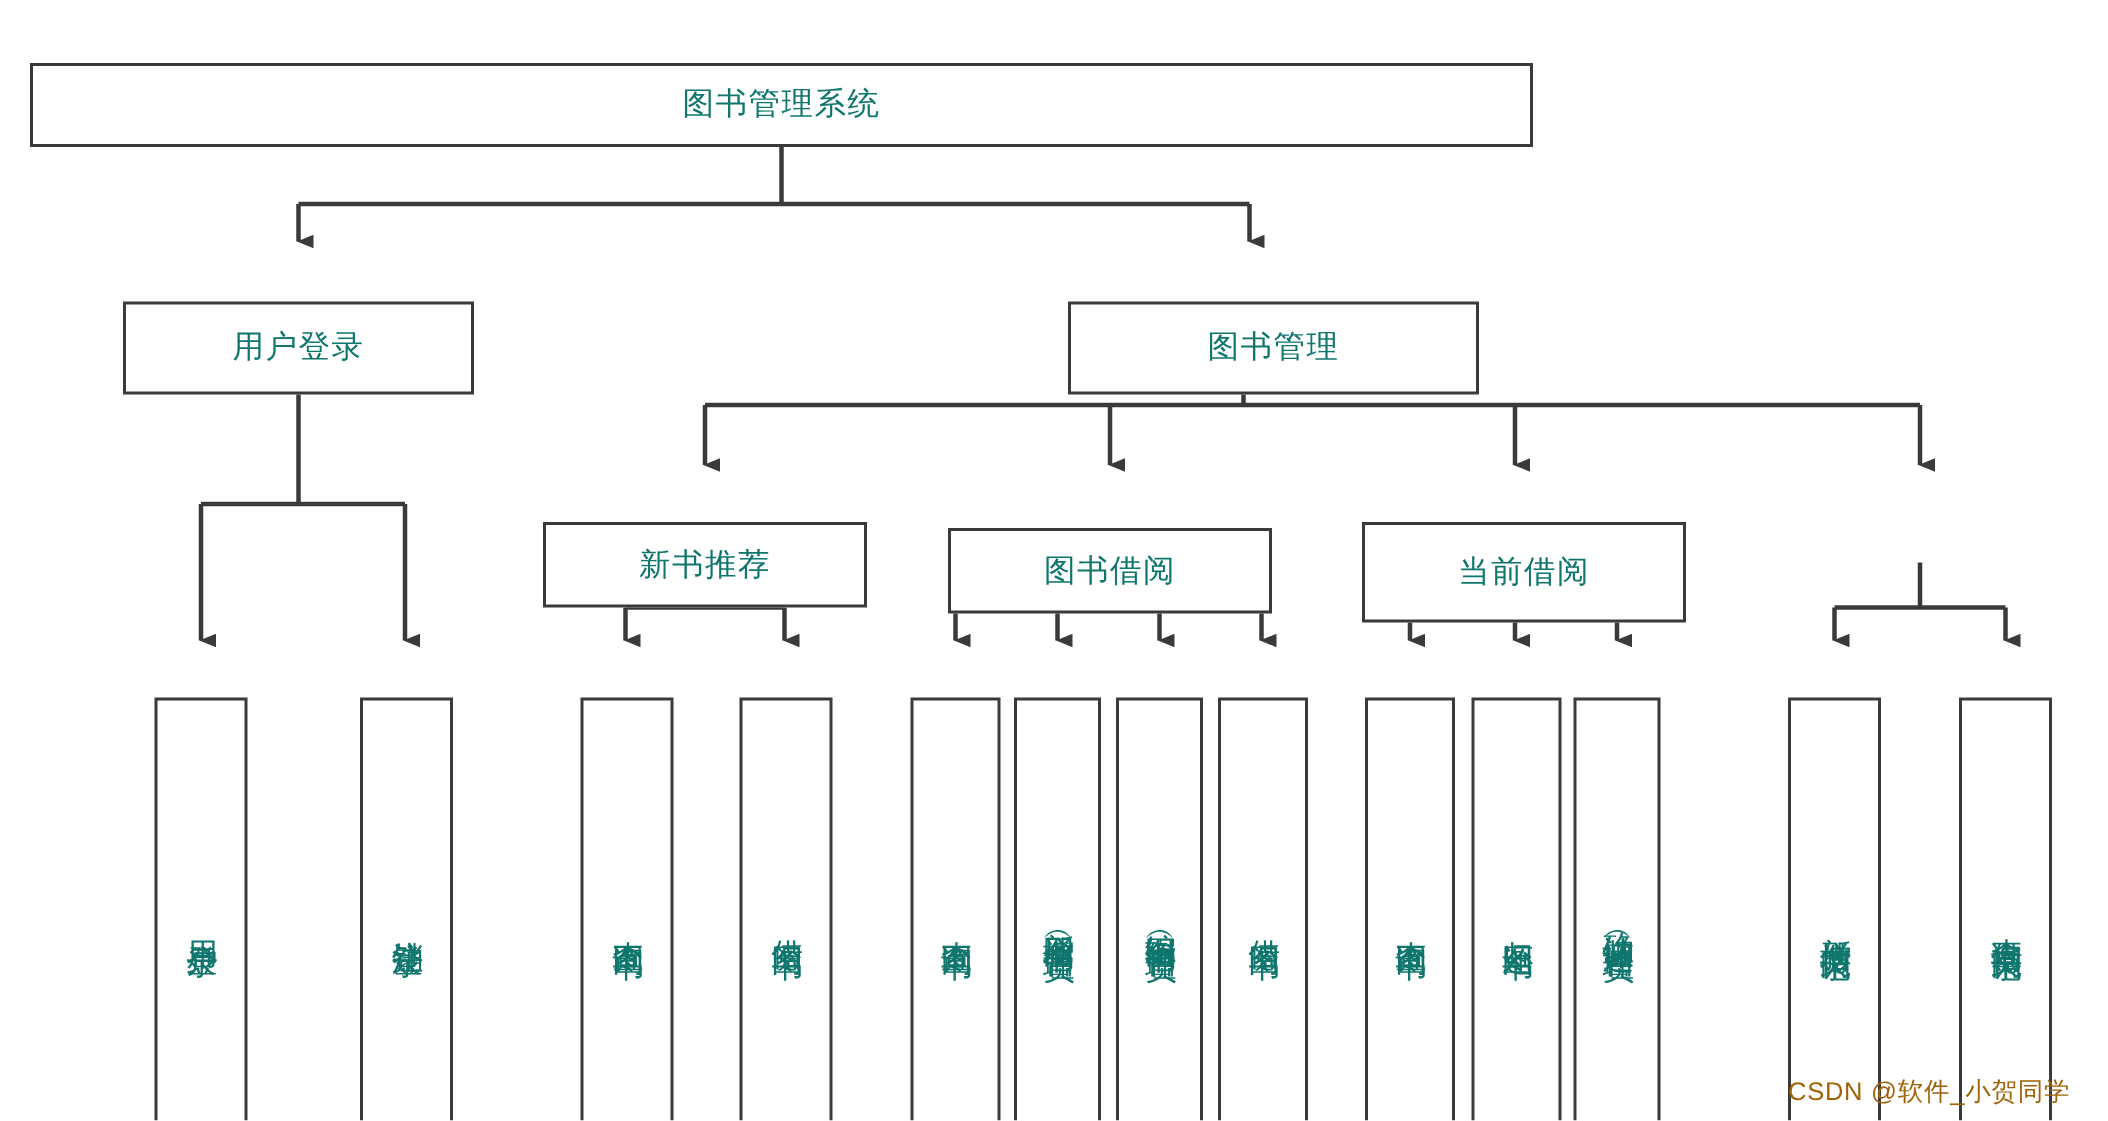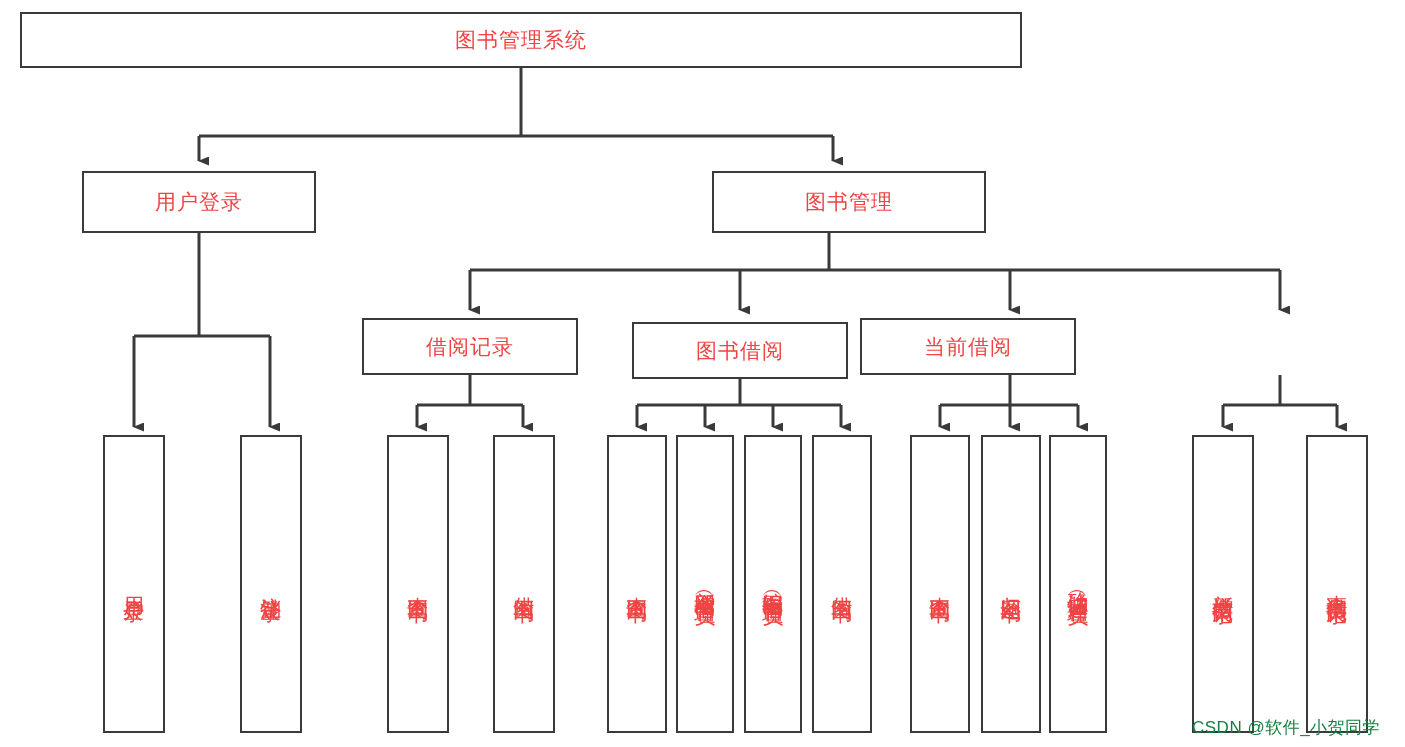--- a/index.html
+++ b/index.html
@@ -28,21 +28,22 @@
     height: 747px;
   }
   .node {
     position: absolute;
     box-sizing: border-box;
     background: #ffffff;
     border: 2px solid #3a3a3a;
     display: flex;
     align-items: center;
     justify-content: center;
-    color: #ef4444;
+    color: #0f766e;
+    margin-top: 30px;
   }
   .node.horizontal {
     font-size: 21px;
     letter-spacing: 1px;
     line-height: 1.2;
   }
   
   .node.vertical {
     font-size: 21px;
     line-height: 1.22;
@@ -54,21 +55,21 @@
   .node.vertical .vlabel {
     writing-mode: vertical-rl;
     text-orientation: upright;
     white-space: nowrap;
     letter-spacing: 2px;
     display: block;
   }
   .watermark {
     position: absolute;
     font-size: 17px;
-    color: #15803d;
+    color: #a16207;
     letter-spacing: 0.5px;
     white-space: nowrap;
     user-select: none;
     text-align: right;
   }
 </style>
 </head>
 <body>
 
 <div id="canvas">
@@ -131,28 +132,28 @@
 
   <div class="node horizontal" style="left:82px; top:171px; width:234px; height:62px;">
     <span>用户登录</span>
   </div>
 
   <div class="node horizontal" style="left:712px; top:171px; width:274px; height:62px;">
     <span>图书管理</span>
   </div>
 
   <div class="node horizontal" style="left:362px; top:318px; width:216px; height:57px;">
-    <span>借阅记录</span>
+    <span>新书推荐</span>
   </div>
 
   <div class="node horizontal" style="left:632px; top:322px; width:216px; height:57px;">
     <span>图书借阅</span>
   </div>
 
-  <div class="node horizontal" style="left:860px; top:318px; width:216px; height:57px;">
+  <div class="node horizontal" style="left:908px; top:318px; width:216px; height:67px;">
     <span>当前借阅</span>
   </div>
 
 
   <div class="node vertical" style="left:103px; top:435px; width:62px; height:298px;">
     <span class="vlabel">用户登录</span>
   </div>
 
   <div class="node vertical" style="left:240px; top:435px; width:62px; height:298px;">
     <span class="vlabel">注销登录</span>

